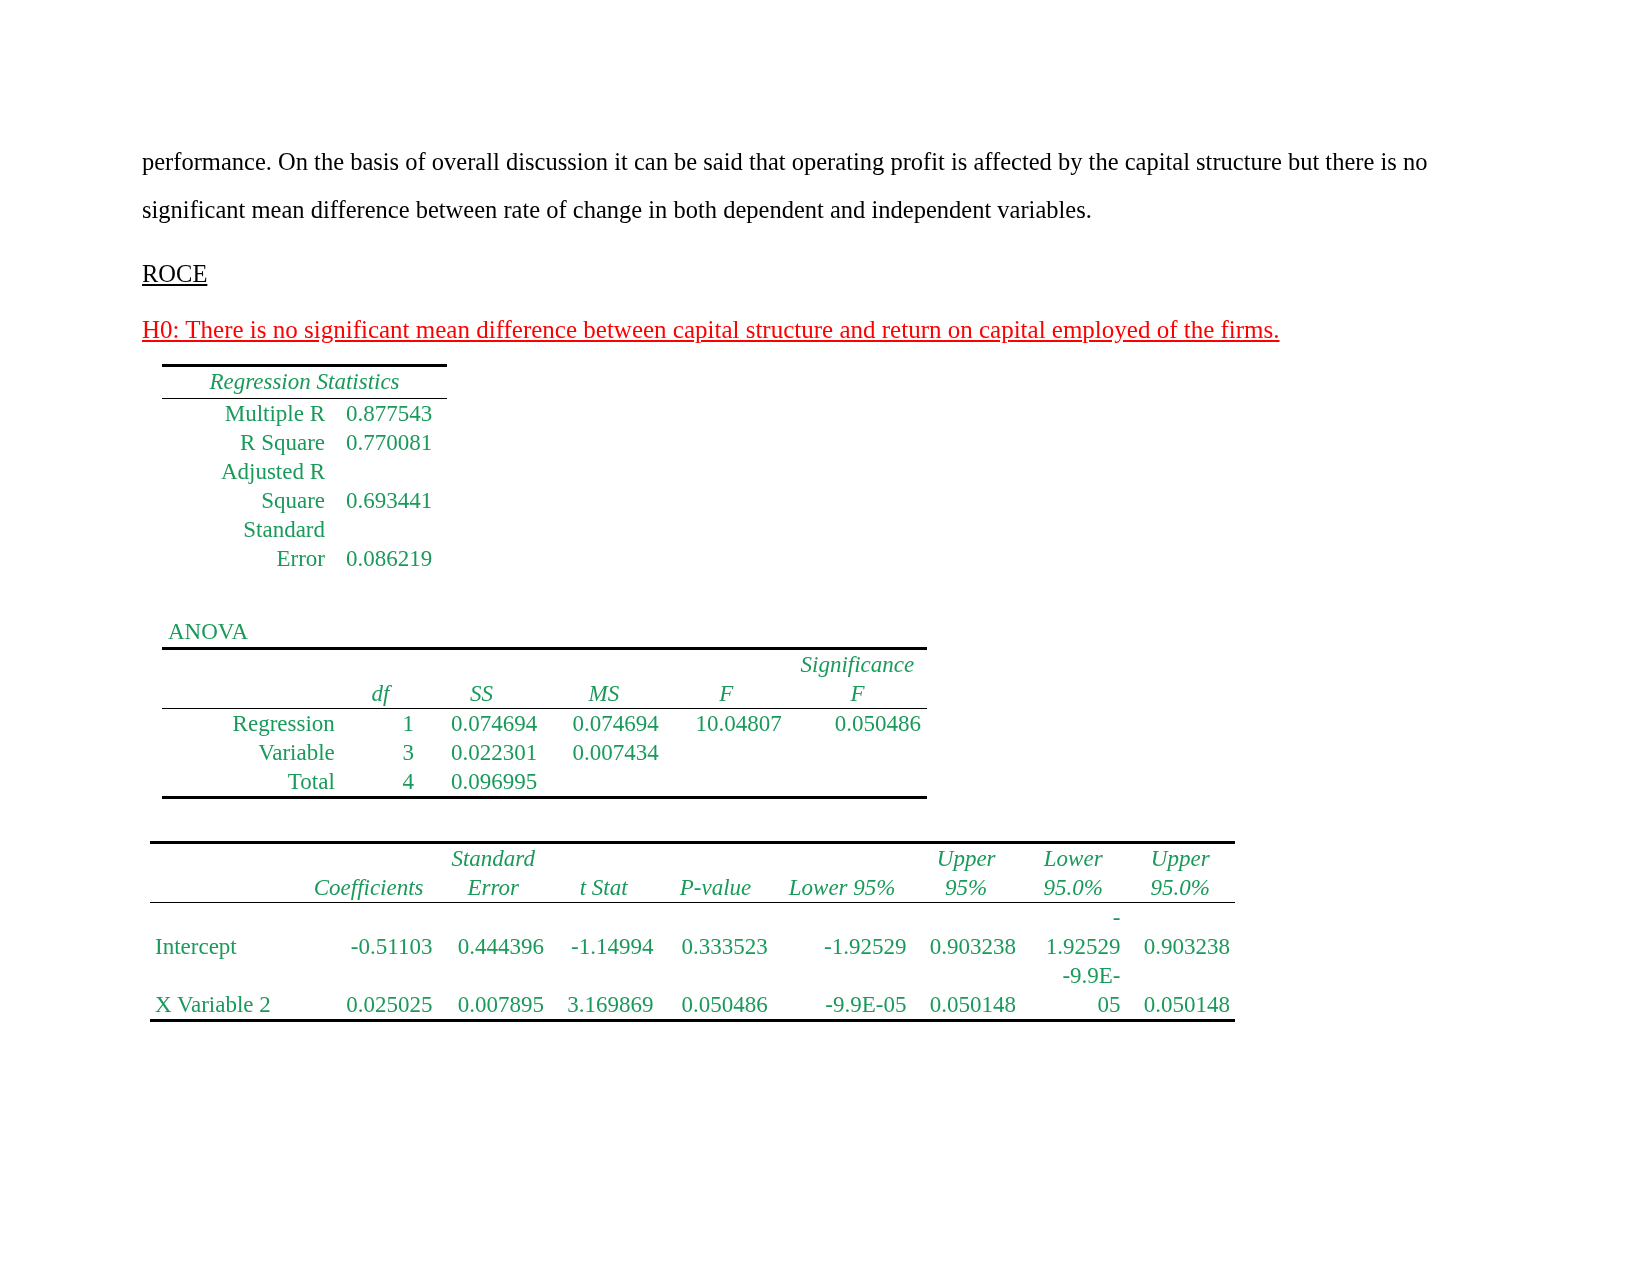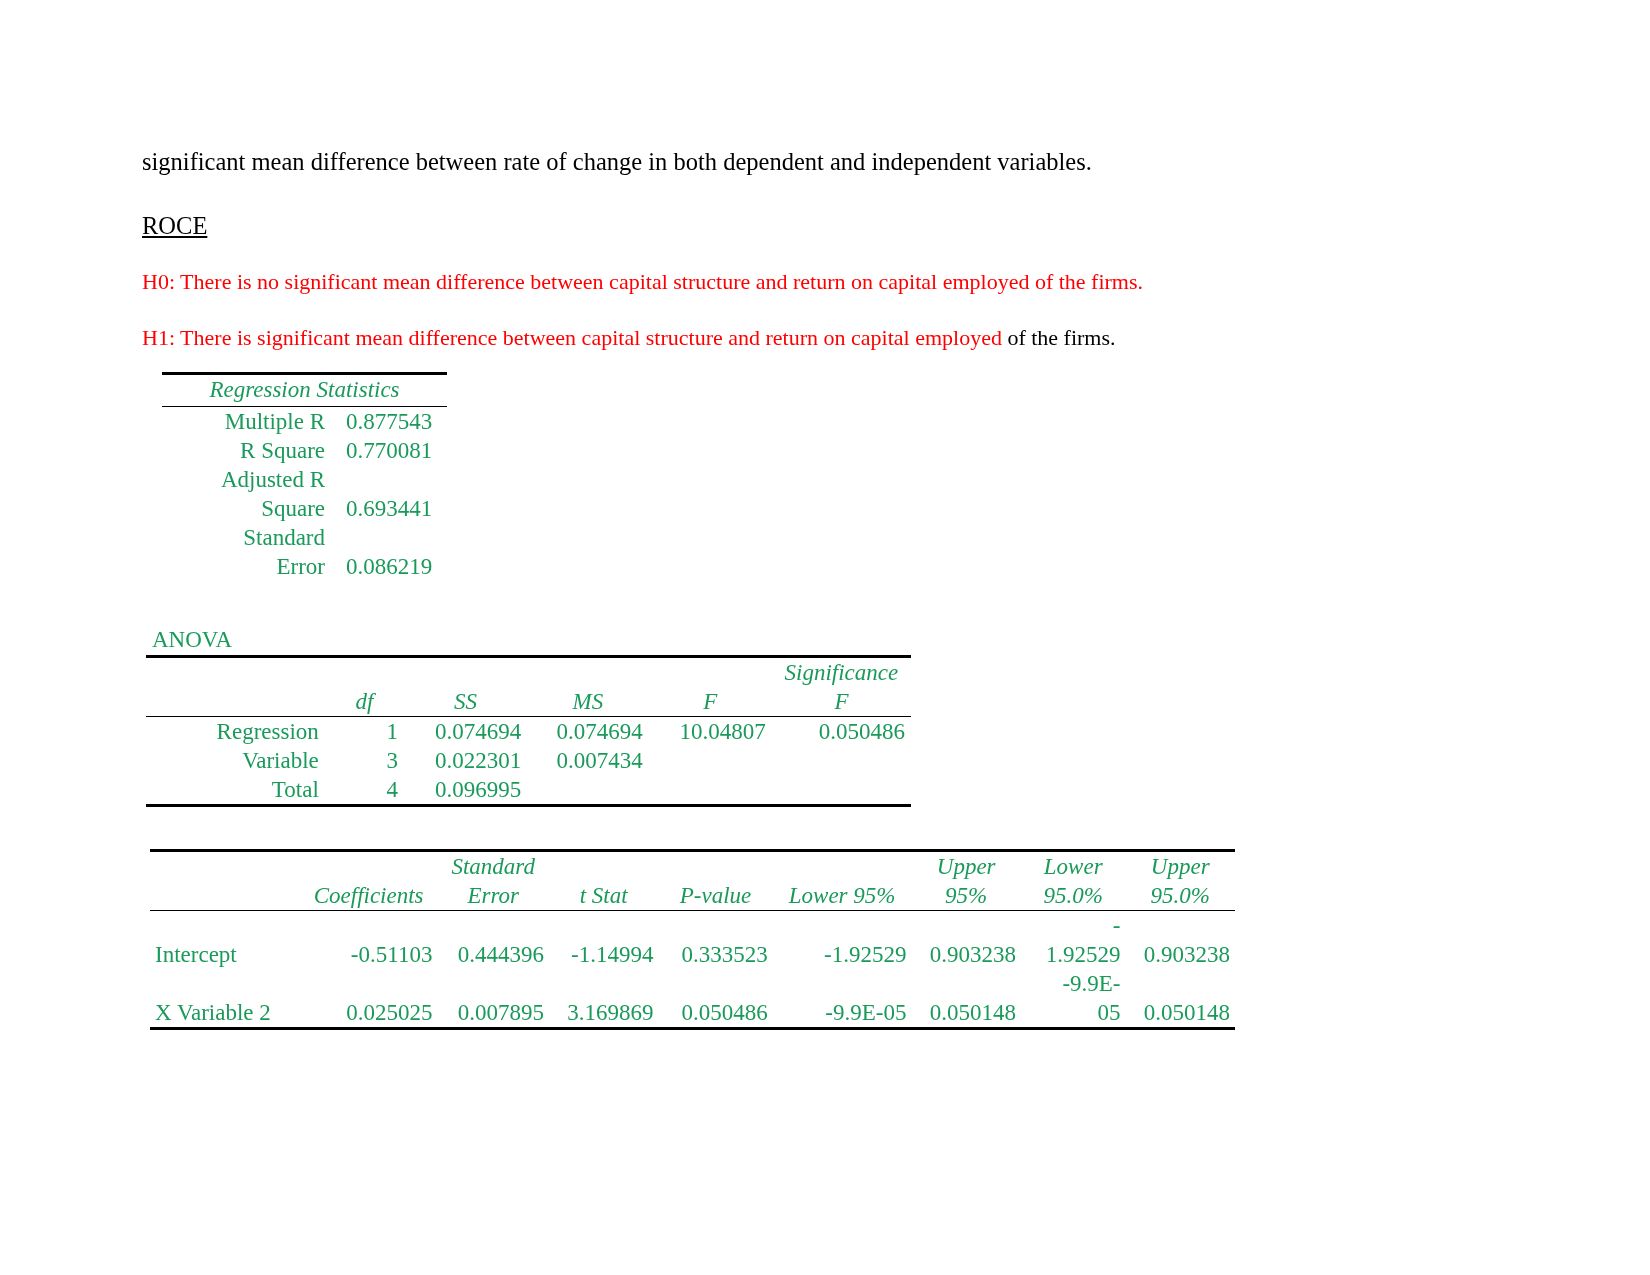--- a/index.html
+++ b/index.html
@@ -41,24 +41,25 @@
 
   .heading-underline {
     font-size: 24.5px;
     line-height: 48px;
     text-decoration: underline;
     margin: 16px 0 0 0;
     color: #000;
   }
 
   .hyp {
-    font-size: 22px;
+    font-size: 25px;
     line-height: 48px;
     margin: 8px 0 0 0;
     color: #ff0000;
+    text-decoration: underline;
   }
   .hyp .tail-black { color: #000000; }
 
   
   table {
     border-collapse: collapse;
     font-size: 23px;
     color: #1a9a5a;
   }
   td, th {
@@ -85,21 +86,21 @@
     text-align: center;
     font-style: italic;
     padding-bottom: 2px;
   }
   #regstats-table td.lbl { width: 175px; }
   #regstats-table td.num { width: 110px; text-align: center; }
 
   
   #anova-wrap {
     margin-top: 44px;
-    margin-left: 4px;
+    margin-left: 20px;
   }
   #anova-label {
     font-size: 23px;
     color: #1a9a5a;
     line-height: 30px;
     padding-left: 6px;
   }
   #anova-table { width: 765px; }
   #anova-table td.lbl { width: 190px; }
   #anova-table td.c-df { width: 85px; }
@@ -131,29 +132,27 @@
   .wrapnum .l1 { display: block; }
   .wrapnum .l2 { display: block; }
 </style>
 </head>
 <body>
 
 <div class="page">
   <div class="content">
 
     <p class="para">
+      <span>performance. On the basis of overall discussion it can be said that operating profit is affected by the capital structure but there is no</span>
       <span style="display:block; text-align:left;">significant mean difference between rate of change in both dependent and independent variables.</span>
     </p>
 
     <p class="heading-underline">ROCE</p>
 
     <p class="hyp">H0: There is no significant mean difference between capital structure and return on capital employed of the firms.</p>
-    <p class="hyp">
-      <span>H1: There is significant mean difference between capital structure and return on capital employed</span><span class="tail-black"> of the firms.</span>
-    </p>
 
     <table id="regstats-table">
       <tbody>
           <tr class="rule-top">
         <td class="title-cell rule-botthin" colspan="2">Regression Statistics</td>
       </tr>
       <tr>
         <td class="lbl">Multiple R</td>
         <td class="num">0.877543</td>
       </tr>

